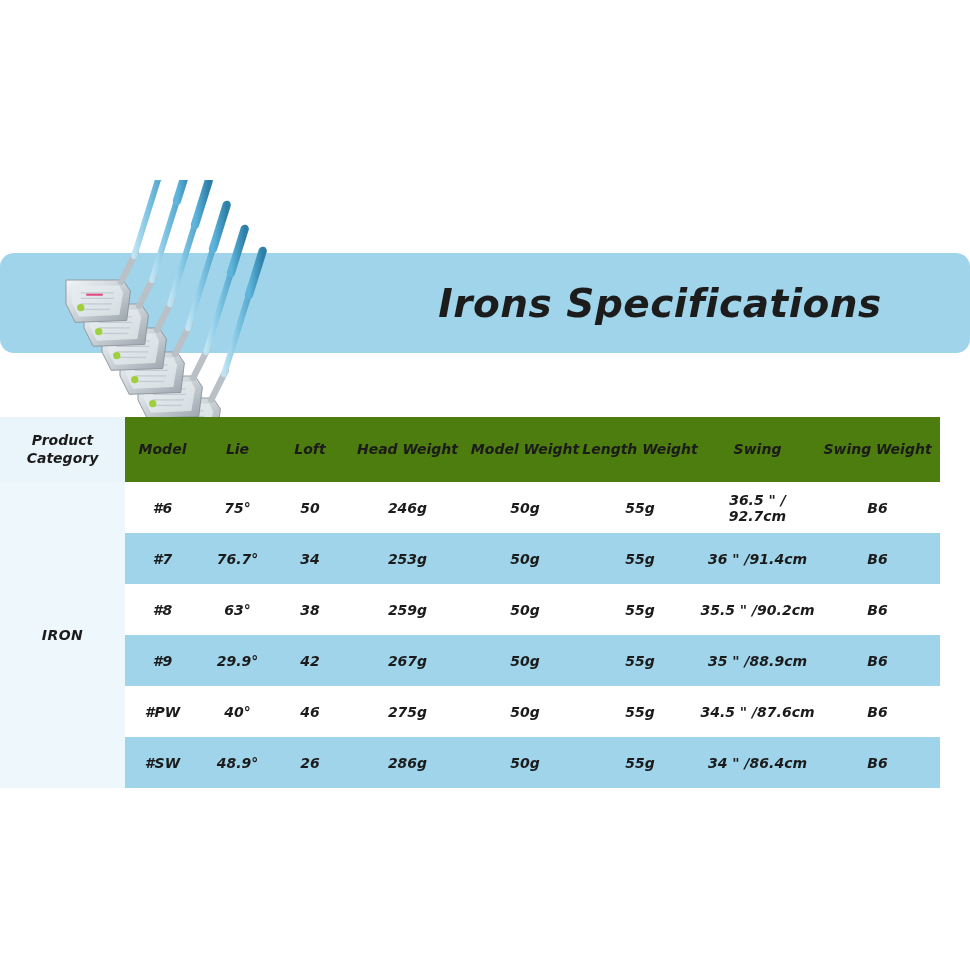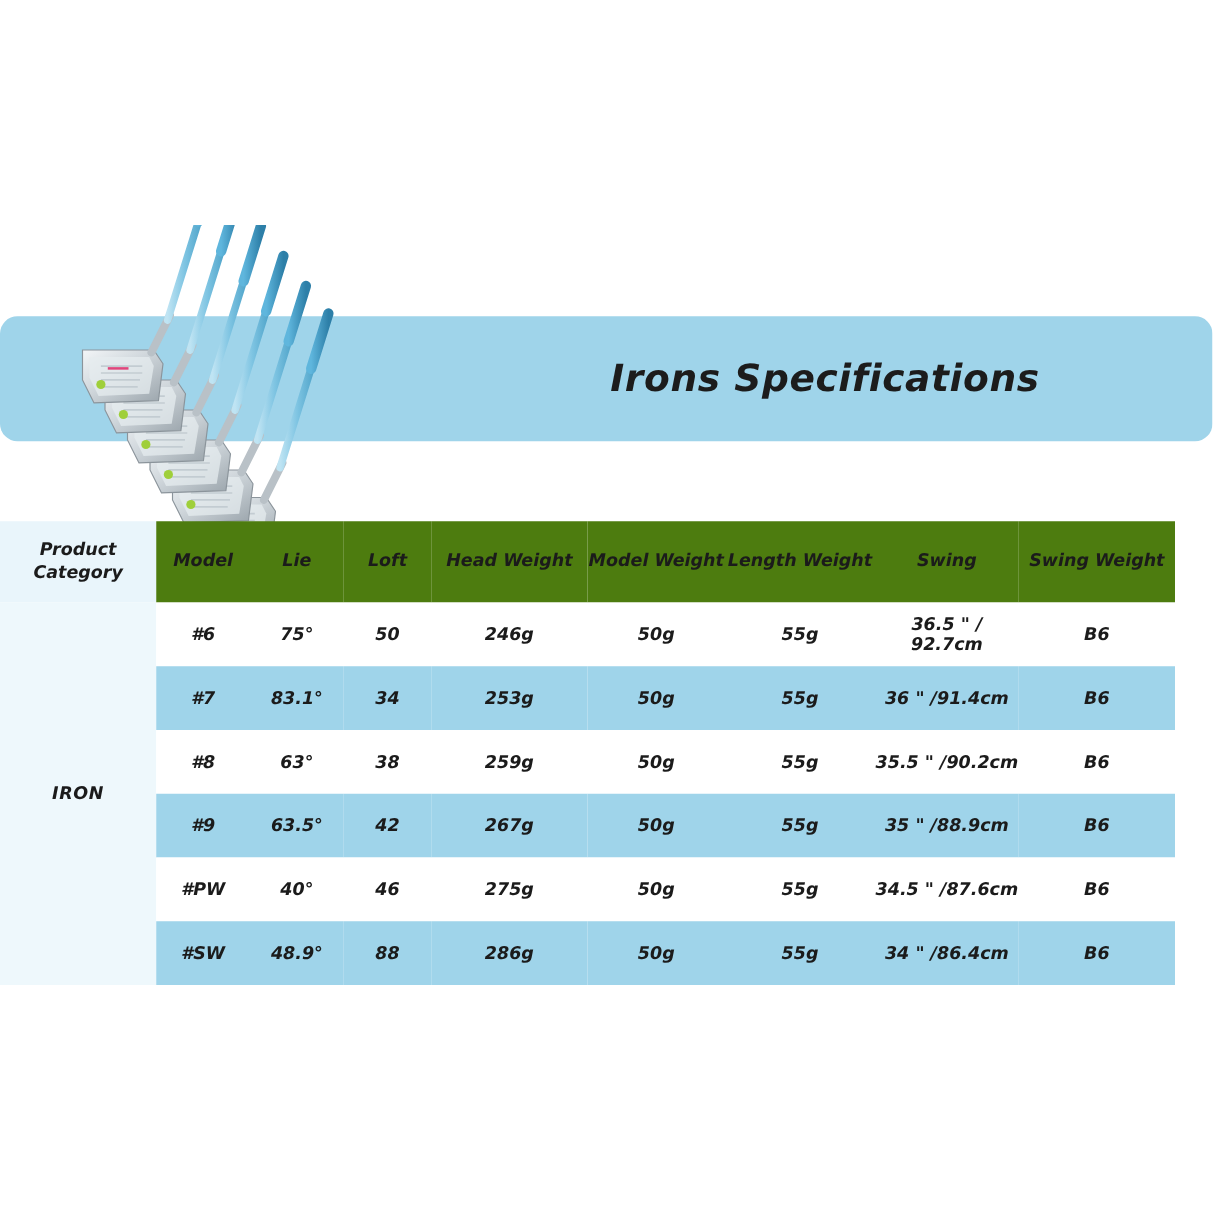--- a/index.html
+++ b/index.html
@@ -32,21 +32,21 @@
   }
   .banner-title {
     position: absolute;
     left: 380px;
     top: 253px;
     width: 560px;
     height: 100px;
     display: flex;
     align-items: center;
     justify-content: center;
-    font-size: 30px;
+    font-size: 39px;
     font-weight: bold;
     font-style: italic;
     color: #1c1c1c;
     letter-spacing: 0.5px;
   }
 
   
   .clubs {
     position: absolute;
     left: 60px;
@@ -199,62 +199,62 @@
         <td>75°</td>
         <td>50</td>
         <td>246g</td>
         <td>50g</td>
         <td>55g</td>
         <td>36.5 " / 92.7cm</td>
         <td>B6</td>
       </tr>
       <tr class="alt">
         <td>#7</td>
-        <td>83.1°</td>
+        <td>76.7°</td>
         <td>34</td>
         <td>253g</td>
         <td>50g</td>
         <td>55g</td>
         <td>36 " /91.4cm</td>
         <td>B6</td>
       </tr>
       <tr>
         <td>#8</td>
         <td>63°</td>
         <td>38</td>
         <td>259g</td>
         <td>50g</td>
         <td>55g</td>
         <td>35.5 " /90.2cm</td>
         <td>B6</td>
       </tr>
       <tr class="alt">
         <td>#9</td>
-        <td>63.5°</td>
+        <td>29.9°</td>
         <td>42</td>
         <td>267g</td>
         <td>50g</td>
         <td>55g</td>
         <td>35 " /88.9cm</td>
         <td>B6</td>
       </tr>
       <tr>
         <td>#PW</td>
         <td>40°</td>
         <td>46</td>
         <td>275g</td>
         <td>50g</td>
         <td>55g</td>
         <td>34.5 " /87.6cm</td>
         <td>B6</td>
       </tr>
       <tr class="alt">
         <td>#SW</td>
         <td>48.9°</td>
-        <td>88</td>
+        <td>26</td>
         <td>286g</td>
         <td>50g</td>
         <td>55g</td>
         <td>34 " /86.4cm</td>
         <td>B6</td>
       </tr>
     </tbody>
   </table>
 
 </div>

